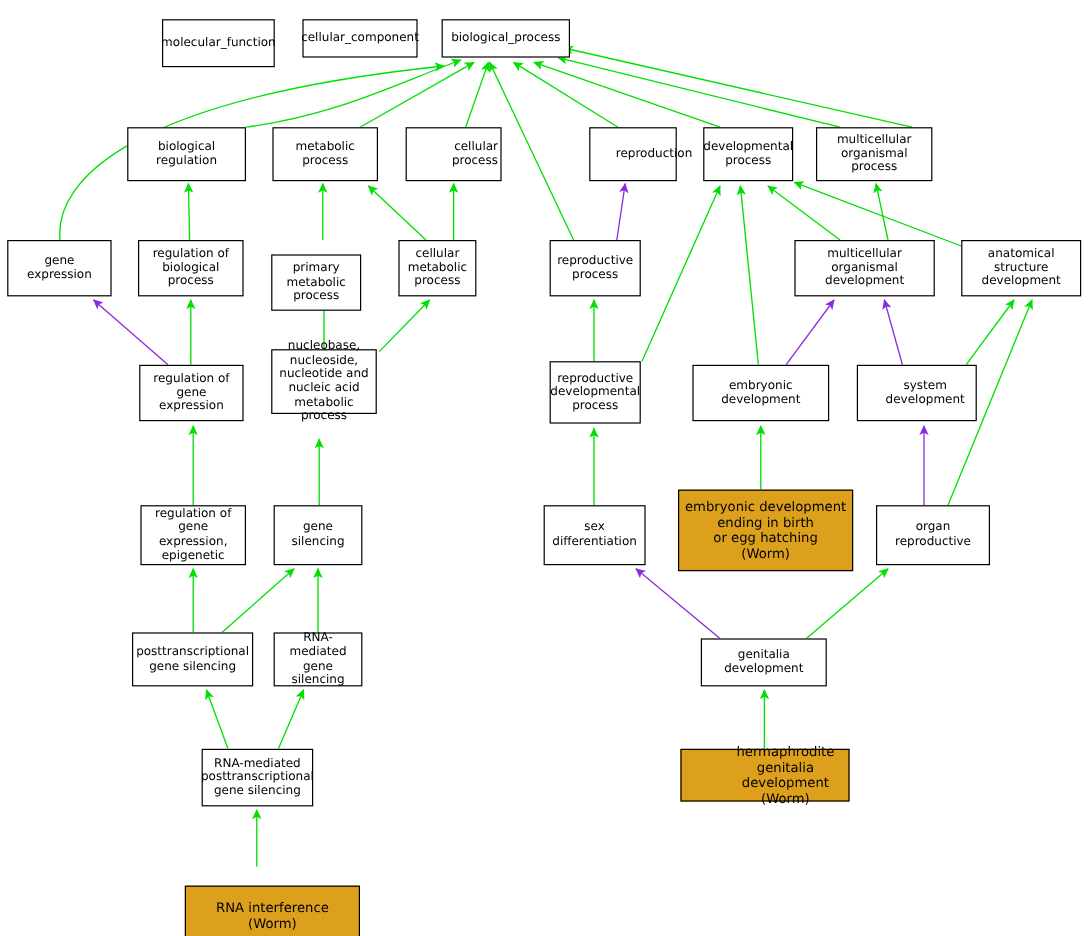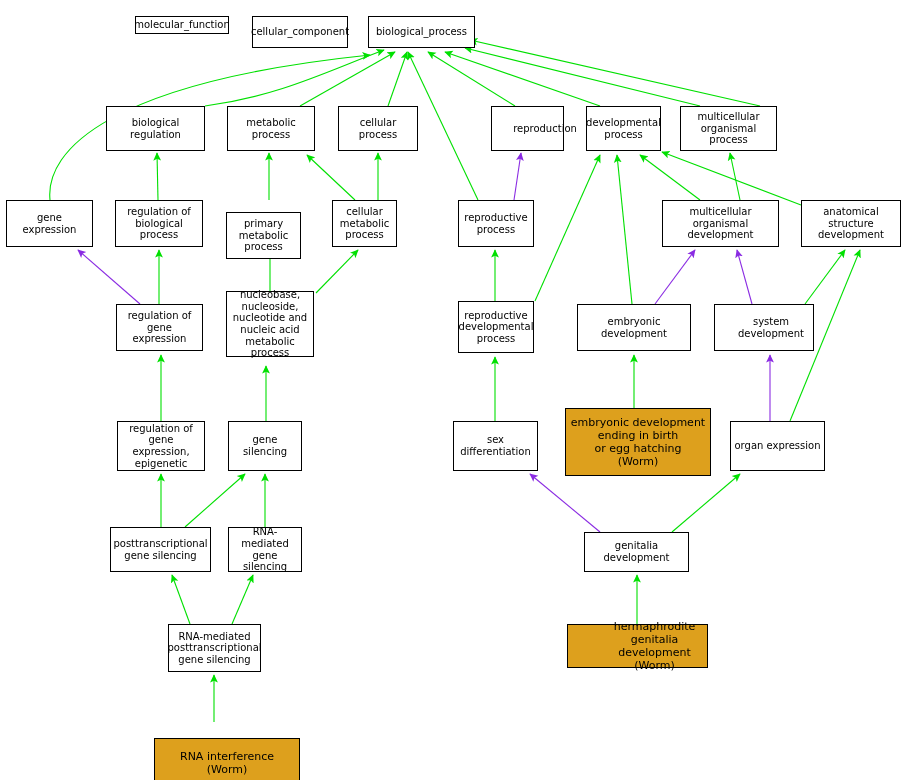--- a/index.html
+++ b/index.html
@@ -65,36 +65,36 @@
         <path d="M 265 527 L 265 474" stroke="#00E000" stroke-width="1.1" fill="none" marker-end="url(#ah-green)"></path>
         <path d="M 600 532 L 530 474" stroke="#8A2BE2" stroke-width="1.1" fill="none" marker-end="url(#ah-purple)"></path>
         <path d="M 672 532 L 740 474" stroke="#00E000" stroke-width="1.1" fill="none" marker-end="url(#ah-green)"></path>
         <path d="M 190 624 L 172 575" stroke="#00E000" stroke-width="1.1" fill="none" marker-end="url(#ah-green)"></path>
         <path d="M 232 624 L 253 575" stroke="#00E000" stroke-width="1.1" fill="none" marker-end="url(#ah-green)"></path>
         <path d="M 637 624 L 637 575" stroke="#00E000" stroke-width="1.1" fill="none" marker-end="url(#ah-green)"></path>
         <path d="M 214 722 L 214 675" stroke="#00E000" stroke-width="1.1" fill="none" marker-end="url(#ah-green)"></path>
       </g>
   </svg>
   <div id="node-layer">
-      <div class="node term" style="left: 135px; top: 16px; width: 94px; height: 18px;">
+      <div class="node term" style="left: 135px; top: 16px; width: 94px; height: 40px;">
         <span>molecular_function</span>
       </div>
       <div class="node term" style="left: 252px; top: 16px; width: 96px; height: 32px;">
         <span>cellular_component</span>
       </div>
       <div class="node term" style="left: 368px; top: 16px; width: 107px; height: 32px;">
         <span>biological_process</span>
       </div>
       <div class="node term" style="left: 106px; top: 106px; width: 99px; height: 45px;">
         <span>biological regulation</span>
       </div>
       <div class="node term" style="left: 227px; top: 106px; width: 88px; height: 45px;">
         <span>metabolic process</span>
       </div>
-      <div class="node term" style="left: 338px; top: 106px; width: 80px; height: 45px;">
+      <div class="node term" style="left: 338px; top: 106px; width: 80px; height: 45px; text-align: right;">
         <span>cellular process</span>
       </div>
       <div class="node term" style="left: 491px; top: 106px; width: 73px; height: 45px; padding-left: 37px;">
         <span>reproduction</span>
       </div>
       <div class="node term" style="left: 586px; top: 106px; width: 75px; height: 45px;">
         <span>developmental
 process</span>
       </div>
       <div class="node term" style="left: 680px; top: 106px; width: 97px; height: 45px;">
@@ -125,21 +125,21 @@
 organismal development</span>
       </div>
       <div class="node term" style="left: 801px; top: 200px; width: 100px; height: 47px;">
         <span>anatomical structure
 development</span>
       </div>
       <div class="node term" style="left: 116px; top: 304px; width: 87px; height: 47px;">
         <span>regulation of
 gene expression</span>
       </div>
-      <div class="node term" style="left: 226px; top: 291px; width: 88px; height: 66px;">
+      <div class="node term" style="left: 226px; top: 291px; width: 88px; height: 54px;">
         <span>nucleobase,
 nucleoside,
 nucleotide and
 nucleic acid
 metabolic process</span>
       </div>
       <div class="node term" style="left: 458px; top: 301px; width: 76px; height: 52px;">
         <span>reproductive
 developmental
 process</span>
@@ -161,21 +161,21 @@
       <div class="node term" style="left: 453px; top: 421px; width: 85px; height: 50px;">
         <span>sex differentiation</span>
       </div>
       <div class="node annotated" style="left: 565px; top: 408px; width: 146px; height: 68px;">
         <span>embryonic development
 ending in birth
 or egg hatching
 (Worm)</span>
       </div>
       <div class="node term" style="left: 730px; top: 421px; width: 95px; height: 50px;">
-        <span>organ expression</span>
+        <span>organ reproductive</span>
       </div>
       <div class="node term" style="left: 110px; top: 527px; width: 101px; height: 45px;">
         <span>posttranscriptional
 gene silencing</span>
       </div>
       <div class="node term" style="left: 228px; top: 527px; width: 74px; height: 45px;">
         <span>RNA-mediated
 gene silencing</span>
       </div>
       <div class="node term" style="left: 584px; top: 532px; width: 105px; height: 40px;">

